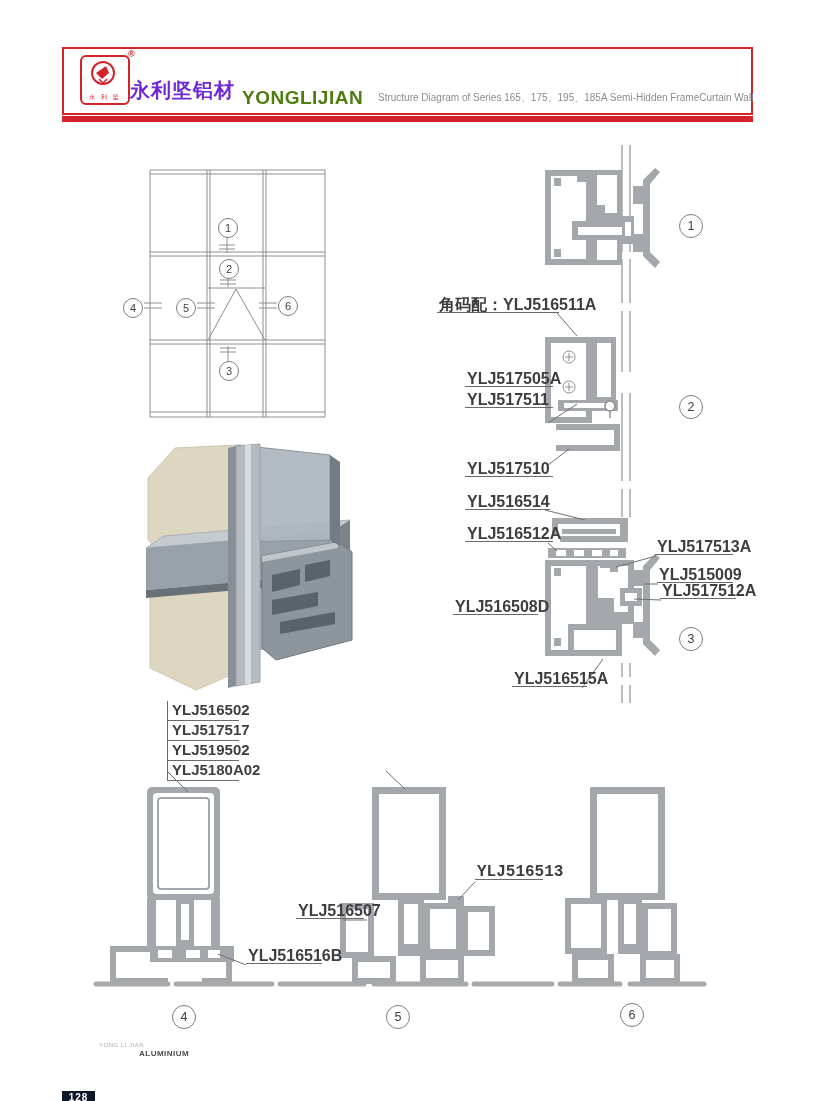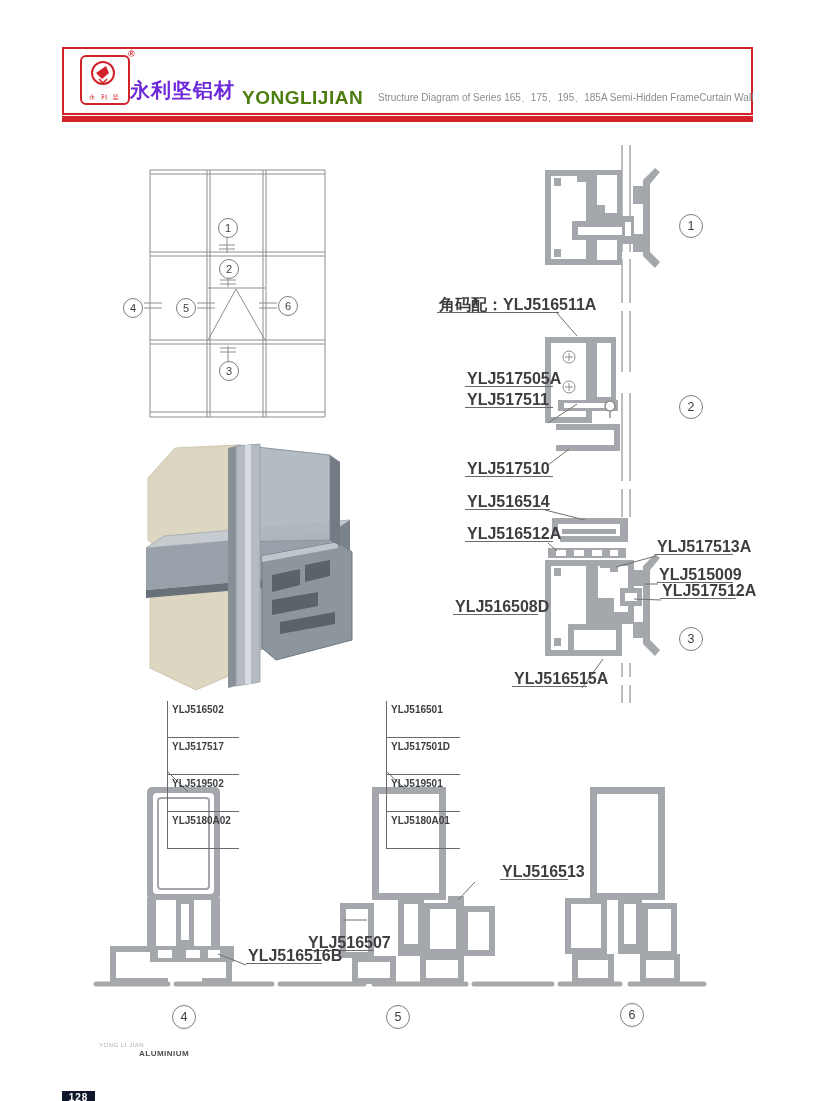--- a/index.html
+++ b/index.html
@@ -13,22 +13,22 @@
   .brand-en{position:absolute;left:178px;top:38px;color:#4d7c0f;font-size:19px;font-weight:800;letter-spacing:.5px;white-space:nowrap;}
   .title-cn{position:absolute;left:314px;top:12px;color:#696a6d;font-size:20px;letter-spacing:.5px;white-space:nowrap;}
   .title-en{position:absolute;left:314px;top:42px;color:#8a8c8f;font-size:10px;white-space:nowrap;}
   .red-bar{position:absolute;left:62px;top:116px;width:691px;height:6px;background:#d2232a;}
   
   .overlay{position:absolute;left:0;top:0;width:817px;height:1101px;}
   
   .lbl{position:absolute;font-size:16px;font-weight:600;color:#3e3e40;border-bottom:1px solid #6a6a6a;
        padding:0 2px 1px 2px;white-space:nowrap;line-height:12px;z-index:3;}
   .partslist{position:absolute;border-left:1px solid #6a6a6a;z-index:3;background:transparent;}
-  .partslist .row{height:18px;line-height:16px;border-bottom:1px solid #6a6a6a;font-size:10px;font-weight:600;
-       color:#3e3e40;padding:1px 3px 17px 4px;white-space:nowrap;}
+  .partslist .row{height:18px;line-height:16px;border-bottom:1px solid #6a6a6a;font-size:15px;font-weight:600;
+       color:#3e3e40;padding:1px 3px 0 4px;white-space:nowrap;}
   
   .callout{position:absolute;border:1px solid #7d7d7d;border-radius:50%;background:#fff;color:#3e3e40;
        display:flex;align-items:center;justify-content:center;z-index:3;}
   .callout.small{width:18px;height:18px;font-size:11px;}
   .callout.big{width:22px;height:22px;font-size:12.5px;}
   
   .footer-page{position:absolute;left:62px;top:1043px;width:33px;height:14px;background:#0f172a;color:#fff;
        font-size:10px;font-weight:bold;text-align:center;line-height:14px;letter-spacing:1px;margin-top:48px;}
   .footer-co1{position:absolute;left:99px;top:1042px;font-size:6px;color:#b3a9a0;letter-spacing:.5px;}
   .footer-co2{position:absolute;left:99px;top:1049px;font-size:8px;font-weight:bold;color:#4d4d4f;letter-spacing:.5px;margin-left:40px;}
@@ -292,29 +292,23 @@
   <div class="lbl" style="left:657px;top:569px;width:72px;">YLJ515009</div>
   <div class="lbl" style="left:660px;top:585px;width:72px;">YLJ517512A</div>
   <div class="lbl" style="left:512px;top:673px;width:71px;">YLJ516515A</div>
 
   <div class="partslist" style="left:167px;top:701px;width:71px;">
     <div class="row">YLJ516502</div>
     <div class="row">YLJ517517</div>
     <div class="row">YLJ519502</div>
     <div class="row">YLJ5180A02</div>
   </div>
-  <div class="partslist" style="left:386px;top:701px;width:73px;">
-    <div class="row">YLJ516501</div>
-    <div class="row">YLJ517501D</div>
-    <div class="row">YLJ519501</div>
-    <div class="row">YLJ5180A01</div>
-  </div>
-
-  <div class="lbl" style="left:306px;top:905px;width:64px;margin-top:32px;">YLJ516507</div>
-  <div class="lbl" style="left:500px;top:866px;width:64px;">YLJ516513</div>
+
+  <div class="lbl" style="left:296px;top:905px;width:64px;">YLJ516507</div>
+  <div class="lbl" style="left:475px;top:866px;width:64px;font-family:Liberation Mono, monospace;">YLJ516513</div>
   <div class="lbl" style="left:246px;top:950px;width:72px;">YLJ516516B</div>
 
   <div class="callout small" style="left:218px;top:218px;">1</div>
   <div class="callout small" style="left:219px;top:259px;">2</div>
   <div class="callout small" style="left:219px;top:361px;">3</div>
   <div class="callout small" style="left:123px;top:298px;">4</div>
   <div class="callout small" style="left:176px;top:298px;">5</div>
   <div class="callout small" style="left:278px;top:296px;">6</div>
 
   <div class="callout big" style="left:679px;top:214px;">1</div>

